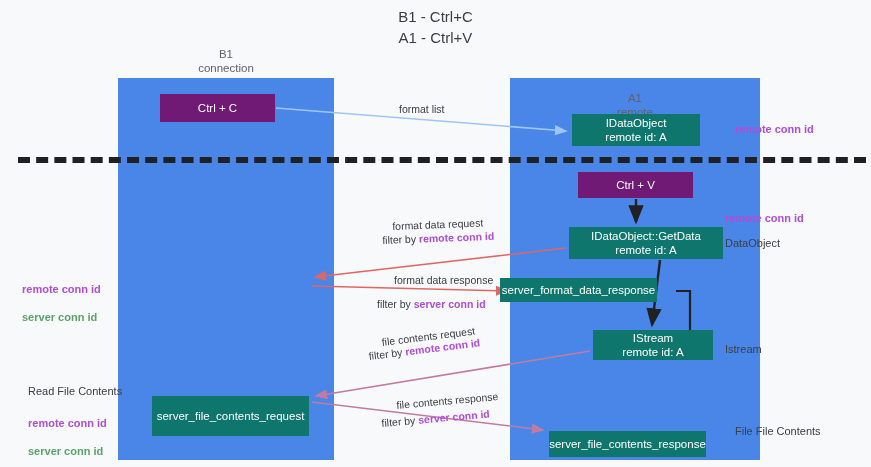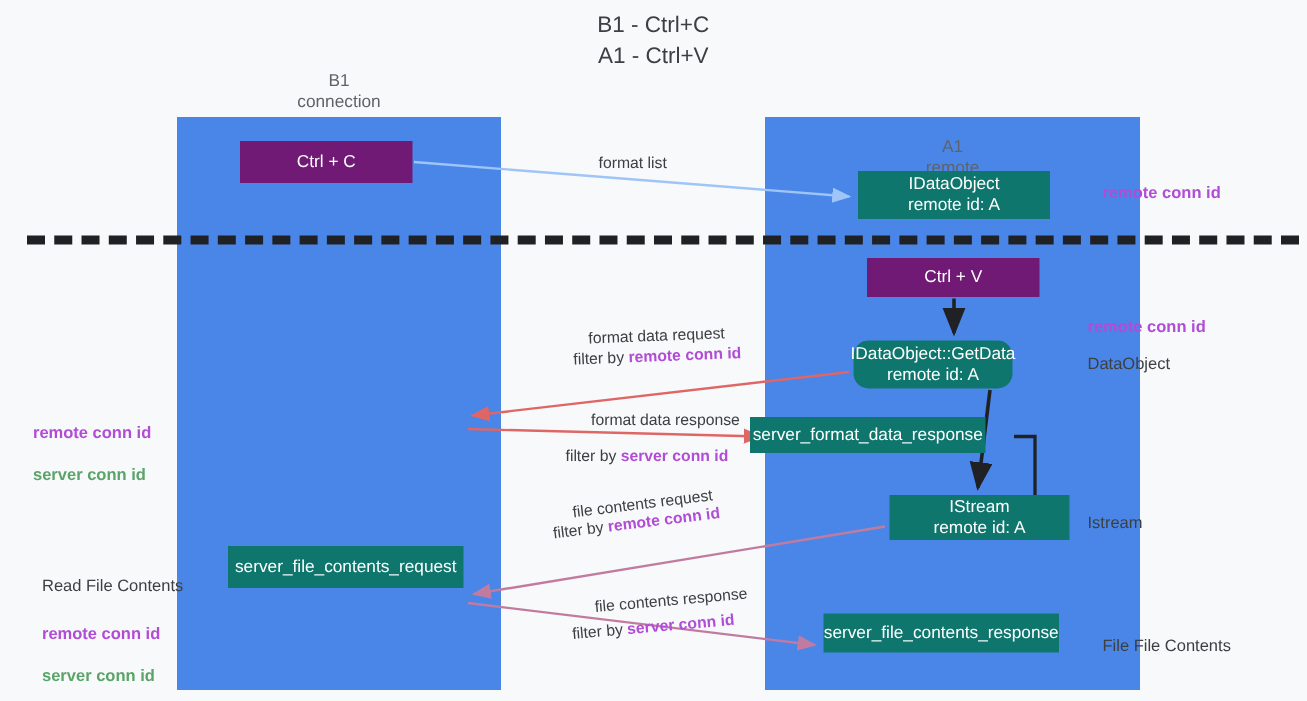--- a/index.html
+++ b/index.html
@@ -52,26 +52,26 @@
     text-align:center;
     white-space:pre-line;
     padding:2px 4px;
   }
   .green{background:#701a75;}
   .orange{background:#0f766e;}
 
   #n-ctrlc{left:160px;top:94px;width:115px;height:28px;}
   #n-idataobject{left:572px;top:114px;width:128px;height:32px;}
   #n-ctrlv{left:578px;top:172px;width:115px;height:26px;}
-  #n-getdata{left:569px;top:227px;width:106px;height:32px;border-radius:10px;}
+  #n-getdata{left:569px;top:227px;width:154px;height:32px;}
   #n-sfdreq{left:152px;top:268px;width:157px;height:26px;}
   #n-sfdresp{left:500px;top:278px;width:157px;height:24px;}
   #n-istream{left:593px;top:330px;width:120px;height:30px;}
-  #n-sfcreq{left:152px;top:364px;width:157px;height:28px;}
-  #n-sfcresp{left:549px;top:409px;width:157px;height:26px;}
+  #n-sfcreq{left:152px;top:396px;width:157px;height:40px;}
+  #n-sfcresp{left:549px;top:431px;width:157px;height:26px;}
 
   
   .side{font-size:11px;line-height:14px;white-space:pre-line;}
   .purple{color:#b14cd6;font-weight:bold;}
   .green-t{color:#5aa469;font-weight:bold;}
   .plain{color:#3c4043;}
 
   #a-remote1{left:735px;top:122px;}
   #a-remote2{left:725px;top:211px;}
   #a-dataobject{left:725px;top:236px;}

